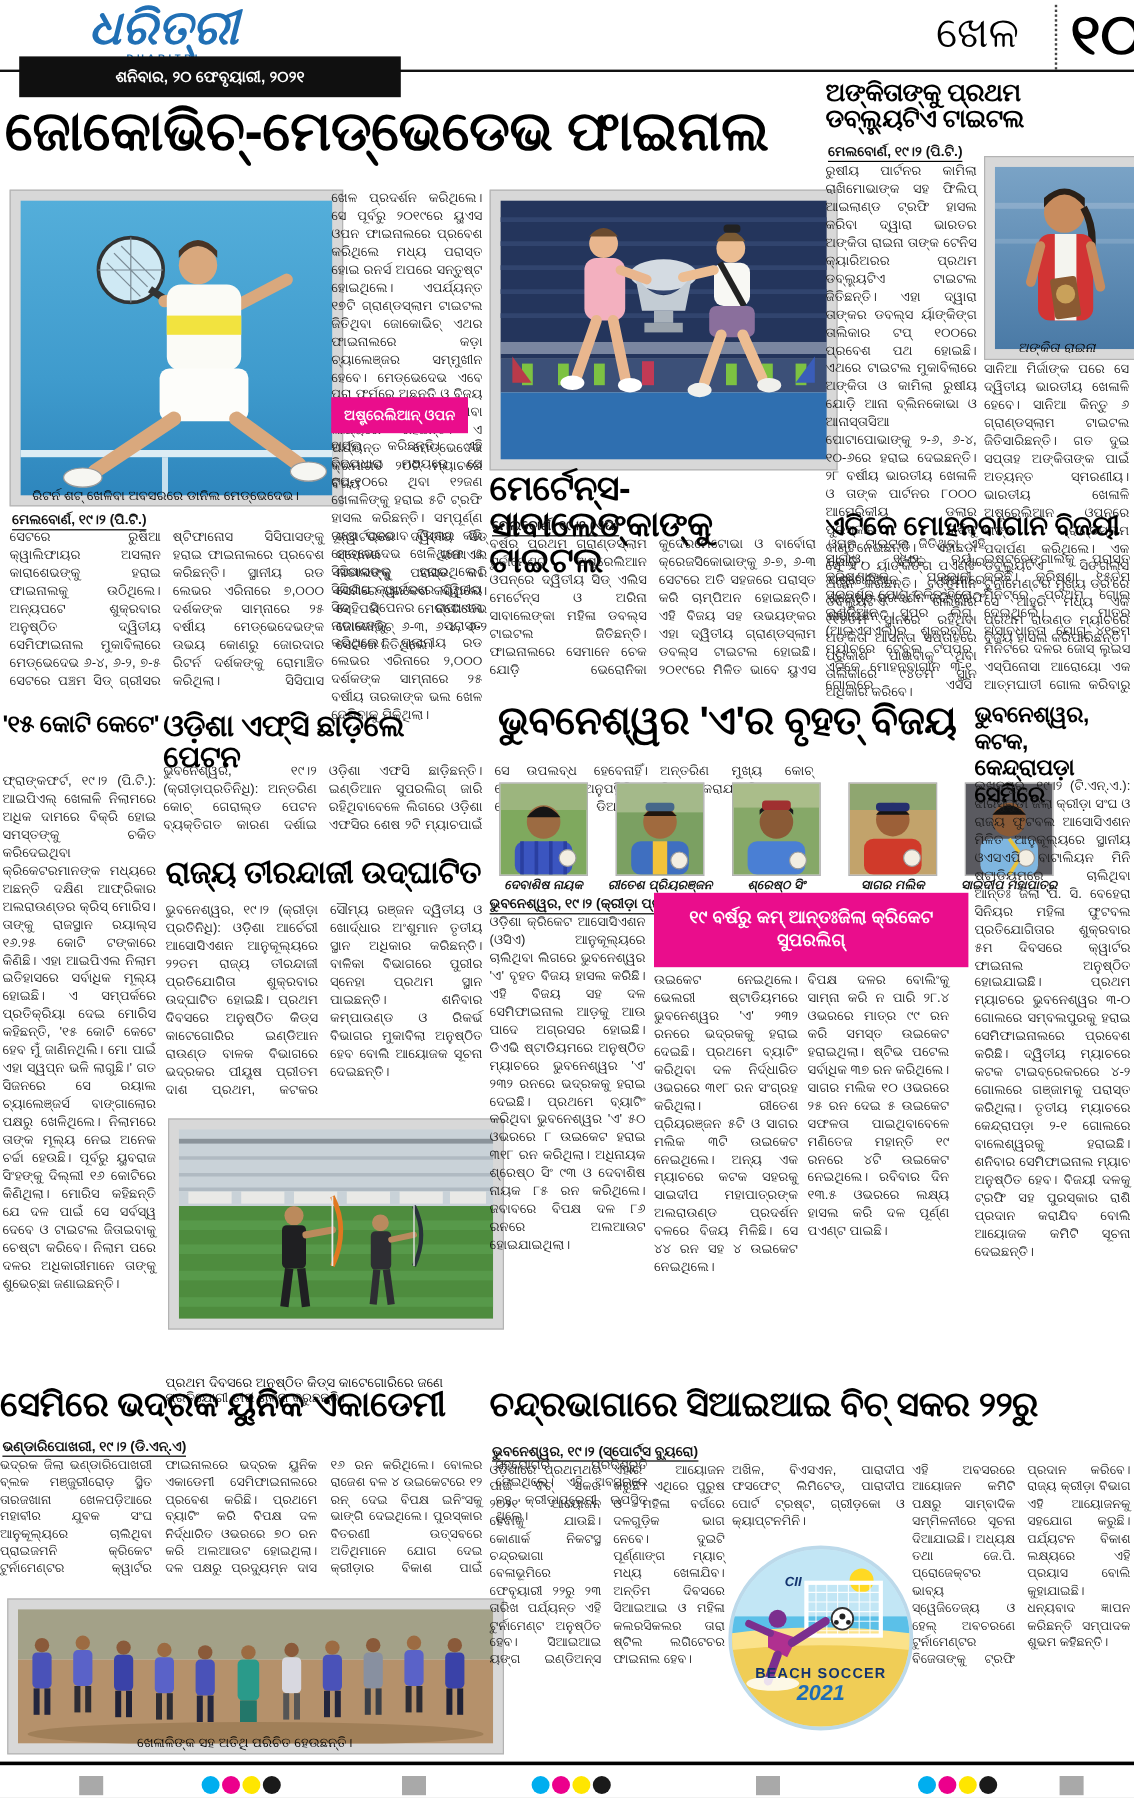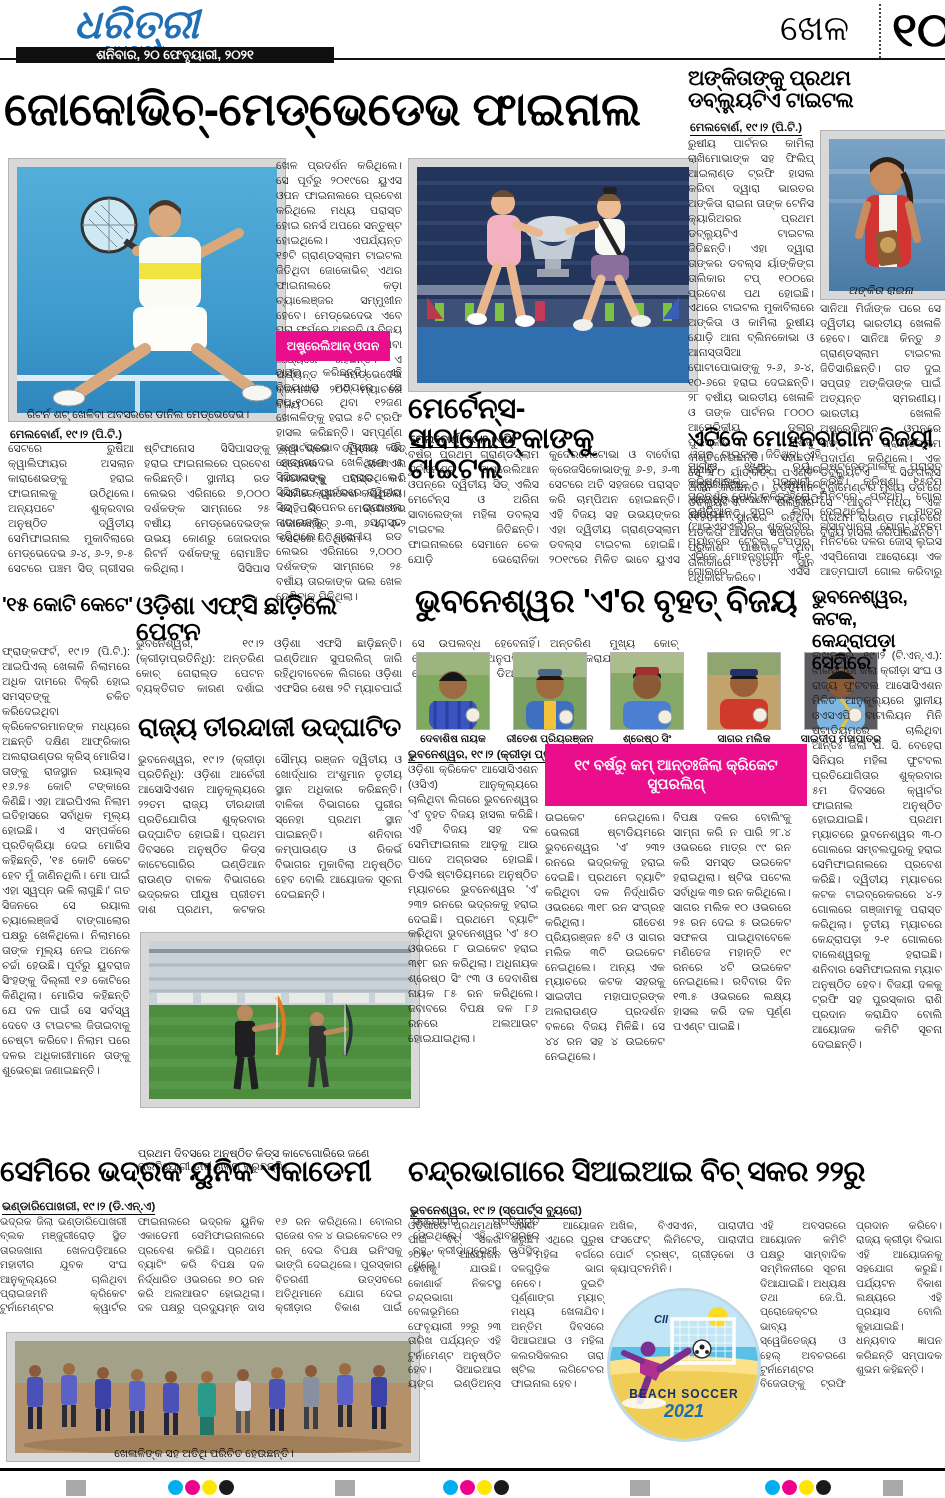--- a/index.html
+++ b/index.html
@@ -17,39 +17,39 @@
   .masthead-rule{background:#111;}
   .logo-text{color:#2170b5;font-weight:800;font-style:italic;font-size:40px;line-height:1;}
   .logo-sub{color:#2170b5;font-weight:700;font-size:8px;letter-spacing:3px;}
   .datebar{background:#101010;color:#fff;font-size:13px;font-weight:700;display:flex;align-items:center;justify-content:center;}
   .section-name{font-size:35px;font-weight:400;color:#000;line-height:1;}
   .page-num{font-size:48px;font-weight:800;color:#000;line-height:1;}
   .dotted-sep{border-left:2px dotted #444;}
   .headshot{display:flex;flex-direction:column;align-items:center;width:74px;}
   .headshot .photo{width:72px;height:76px;}
   .headshot figcaption{font-size:10.5px;font-weight:700;margin-top:2px;white-space:nowrap;}
-  figure{margin:0;padding:8px;}
+  figure{margin:0;padding:8px;font-style:italic;}
   .regsq{width:20px;height:16px;background:#a9a9a9;}
   .regdot{width:15px;height:15px;border-radius:50%;display:inline-block;margin-right:2px;}
   .beach-logo{border-radius:50%;border:3px solid #bcd9ea;overflow:hidden;background:#cfeaf6;}
   .beach-org{position:absolute;left:44px;top:22px;font-size:11px;font-weight:800;font-style:italic;color:#13336e;}
   .beach-title{position:absolute;left:0;top:96px;width:100%;text-align:center;font-size:12px;font-weight:800;color:#13336e;letter-spacing:1px;}
   .beach-year{position:absolute;left:0;top:110px;width:100%;text-align:center;font-size:18px;font-weight:800;font-style:italic;color:#1d6cb5;}
 </style>
 </head>
 <body>
 
 <div class="page">
 
   <div class="abs masthead-rule" style="left:0;top:58px;width:945px;height:2px;"></div>
   <div class="abs" style="left:74px;top:4px;">
     <div class="logo-text">ଧରିତ୍ରୀ</div>
     <div class="logo-sub" style="text-align:center;">DHARITRI</div>
   </div>
-  <div class="abs datebar" style="left:16px;top:47px;width:318px;height:16px;">ଶନିବାର, ୨୦ ଫେବୃୟାରୀ, ୨୦୨୧</div>
+  <div class="abs datebar" style="left:16px;top:47px;width:318px;height:34px;">ଶନିବାର, ୨୦ ଫେବୃୟାରୀ, ୨୦୨୧</div>
   <div class="abs section-name" style="left:780px;top:10px;">ଖେଳ</div>
   <div class="abs dotted-sep" style="left:879px;top:4px;height:54px;"></div>
   <div class="abs page-num" style="left:892px;top:6px;">୧୦</div>
 
   <div class="abs hl" style="left:4px;top:86px;width:678px;font-size:46px;">ଜୋକୋଭିଚ୍‌-ମେଡ୍‌ଭେଡେଭ ଫାଇନାଲ</div>
 
   <figure class="abs photo" style="left:8px;top:158px;width:260px;height:246px;">
     <svg width="260" height="246" viewBox="0 0 260 246">
       <defs>
           <linearGradient id="court" x1="0" y1="0" x2="0" y2="1">

